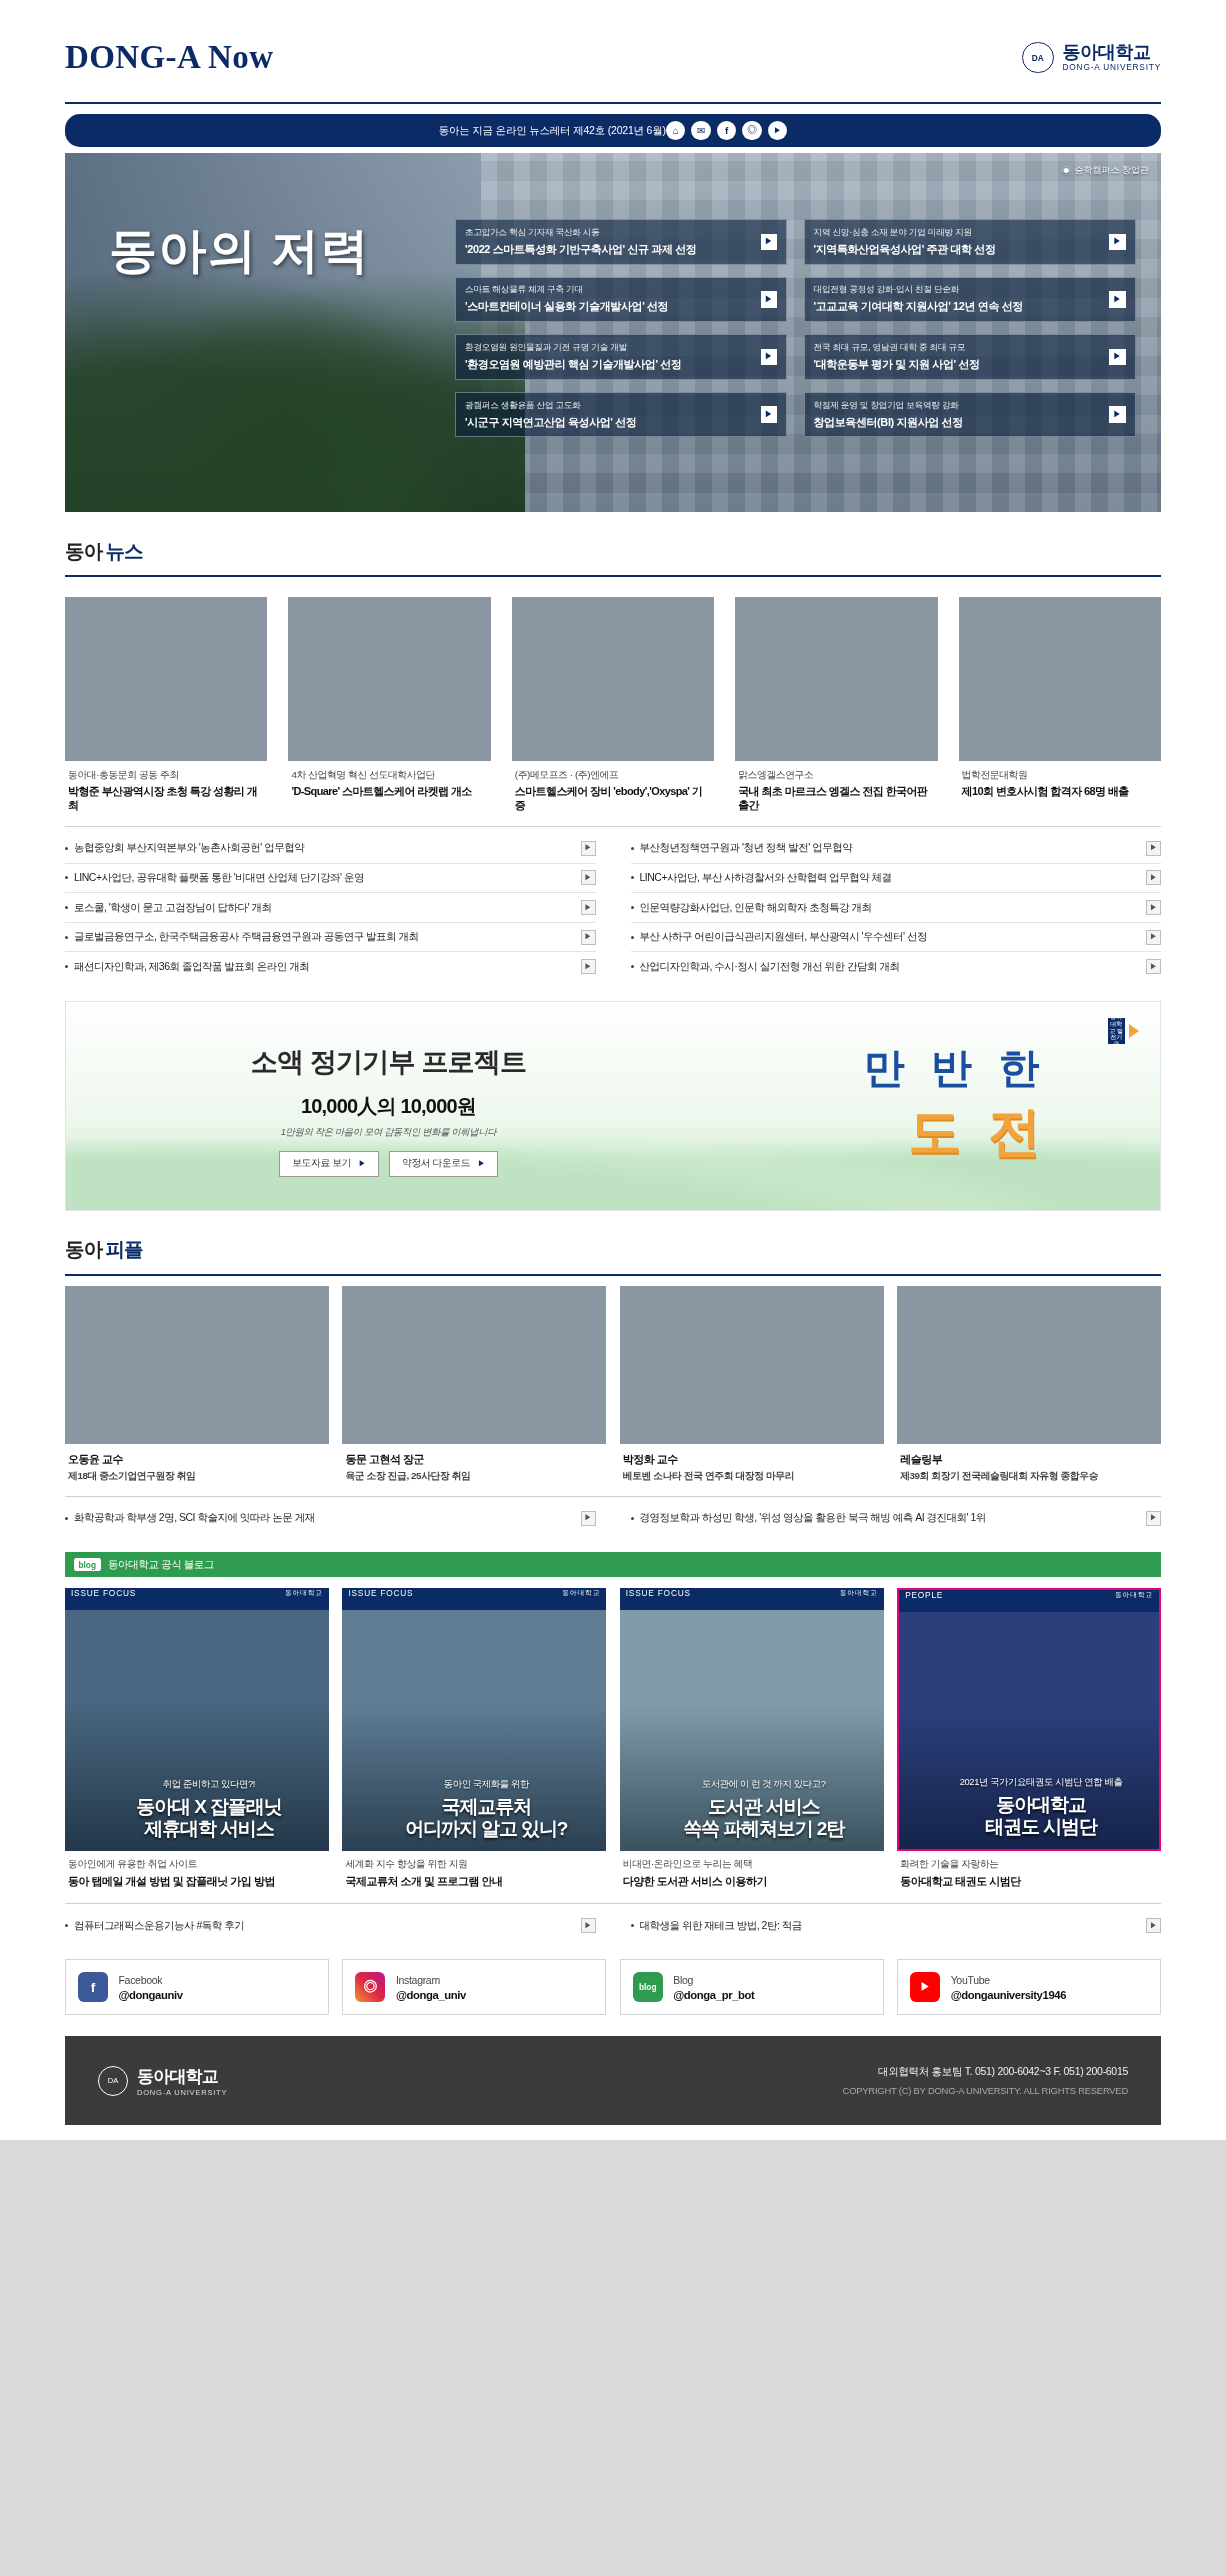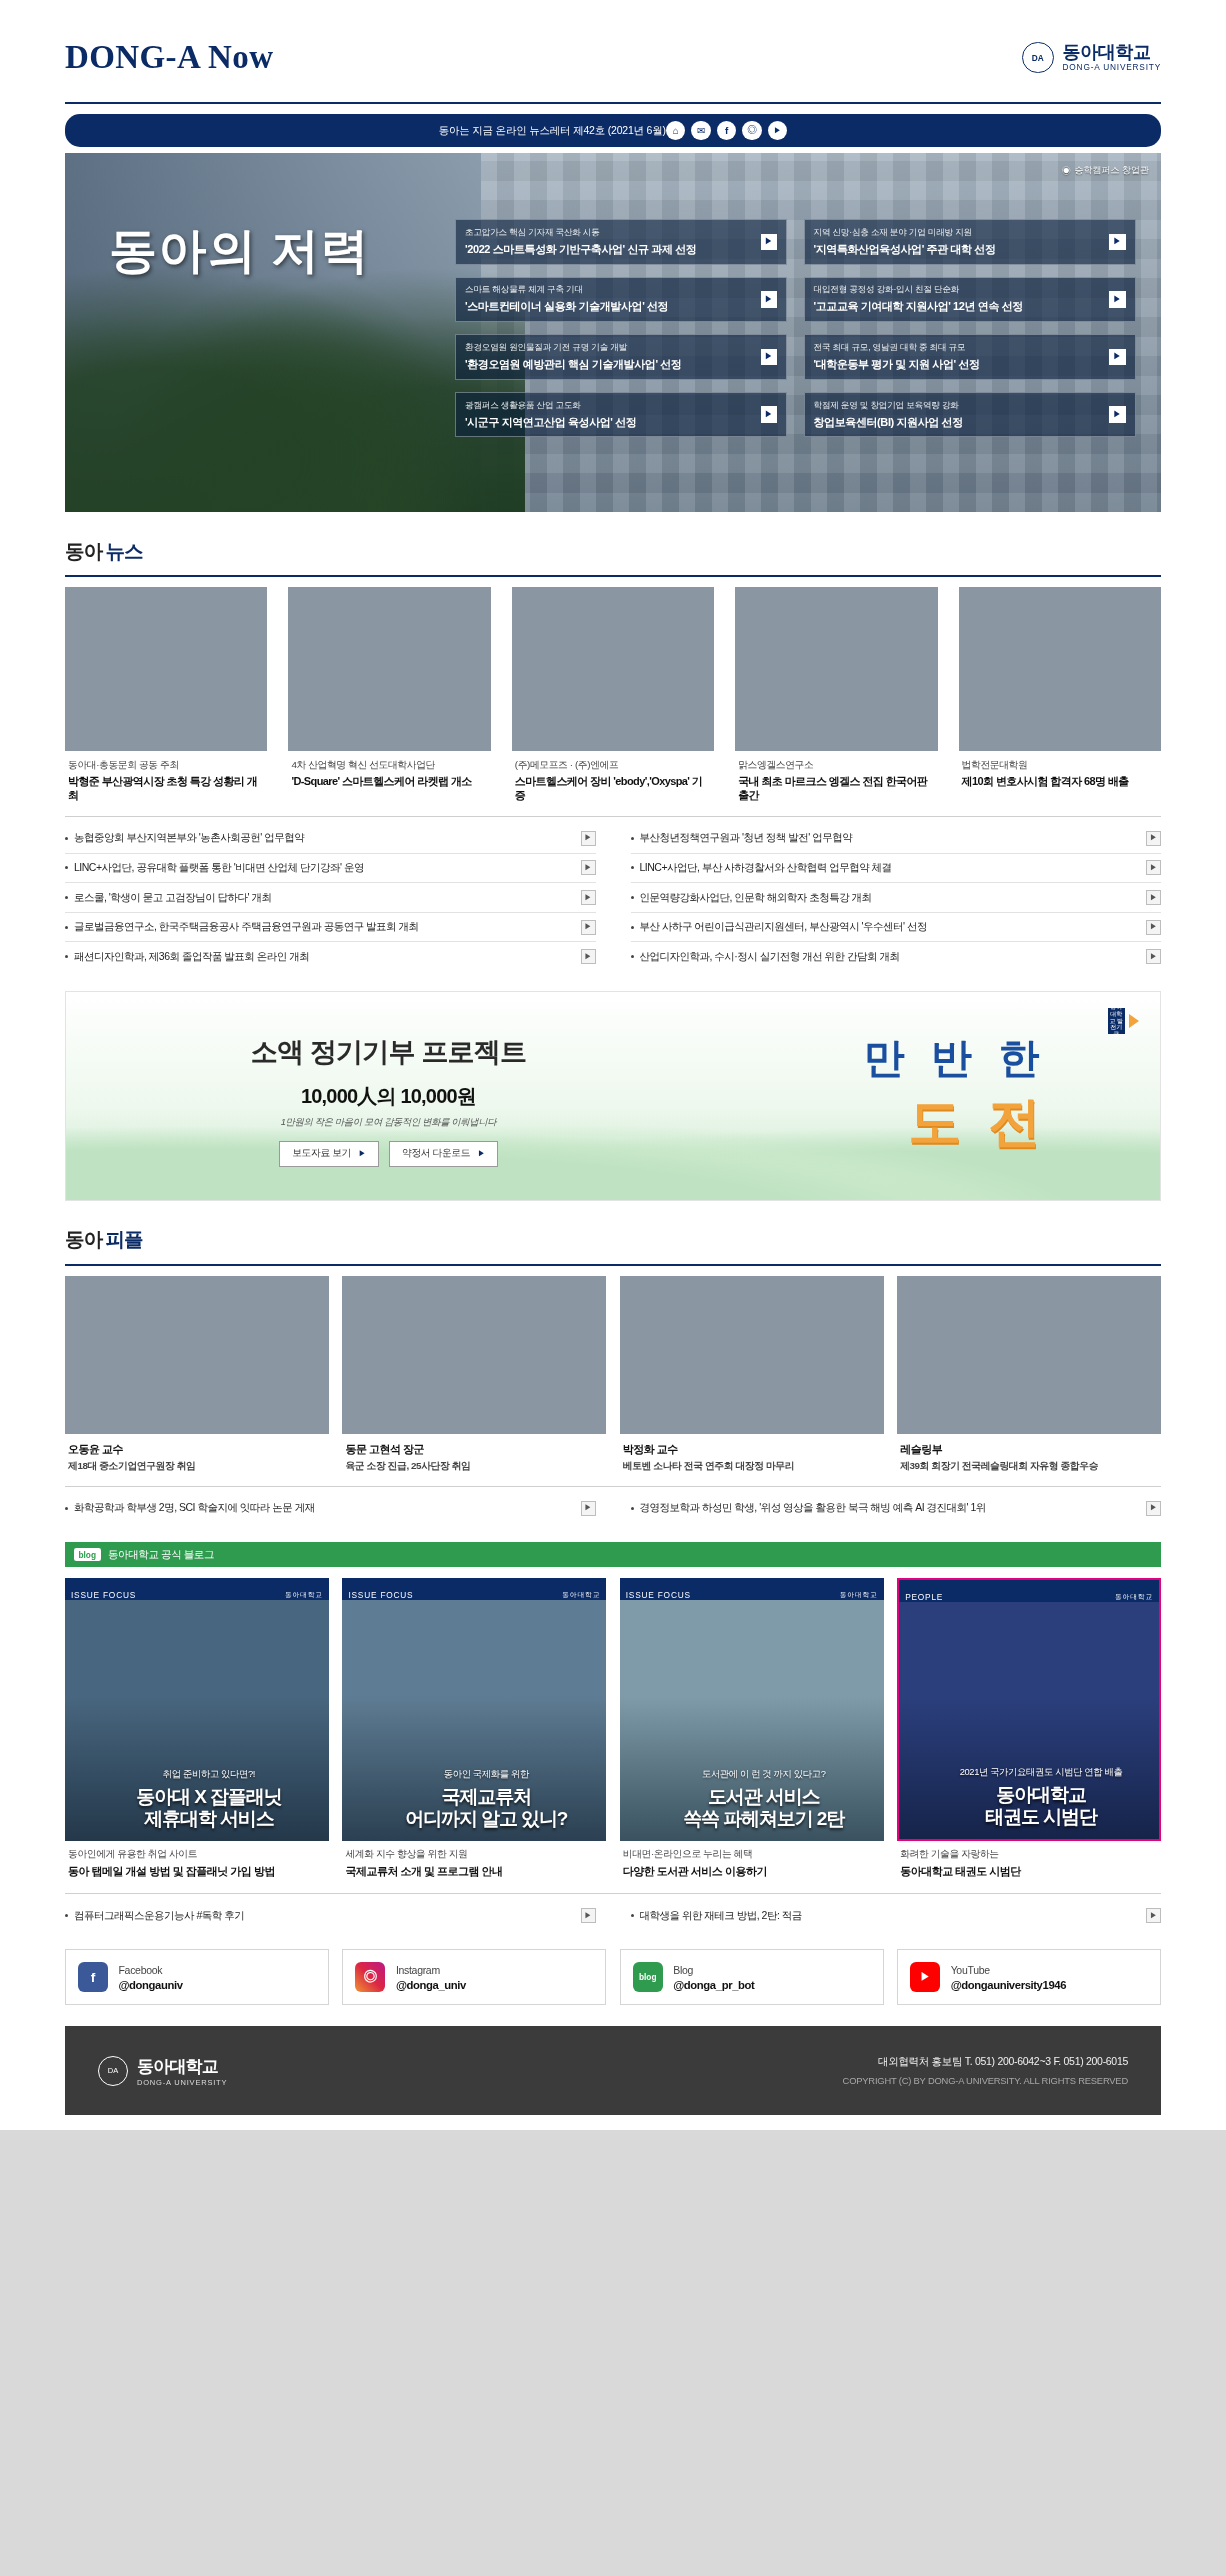--- a/index.html
+++ b/index.html
@@ -121,21 +121,21 @@
   .sect-head {
     display:flex; align-items:baseline; gap:3px;
     font-size:19.5px; font-weight:bold; color:#222; letter-spacing:-0.8px;
     margin: 25.5px 0 10.5px 0;
   }
   .sect-head .accent { color:#0b2b66; }
   .rule { height:2.3px; background:#0b2b66; }
   .rule-thin { height:0.8px; background:#cfcfcf; }
 
   
-  .cards4 { display:grid; grid-template-columns: repeat(4, 1fr); gap:21px; margin-top:10px; }
+  .cards4 { display:grid; grid-template-columns: repeat(4, 1fr); gap:21px; margin-top:20px; }
   .card { background:#fff; }
   .card .thumb { width:100%; height:164px; background:#8b96a3; position:relative; overflow:hidden;}
   .card .cap { padding:7.5px 3px 0 3px; }
   .card .cap .l1 { font-size:9.8px; color:#444; letter-spacing:-0.4px; margin-bottom:3px; }
   .card .cap .l2 { font-size:11px; font-weight:bold; color:#111; letter-spacing:-0.6px; line-height:1.25;}
 
   
   .t-lecture{background:
     radial-gradient(circle at 30% 45%, #2b3f52 0 18%, transparent 40%),
     linear-gradient(180deg,#3c4e62,#1d2a38);}
@@ -213,21 +213,21 @@
   .blogbar {
     margin-top:19.5px; height:25.5px; background:#2e9b4e; color:#fff;
     display:flex; align-items:center; gap:7.5px; padding:0 9px;
   }
   .blog-chip { background:#fff; color:#2e9b4e; font-size:8.3px; font-weight:bold; padding:1.5px 4.5px; border-radius:2.3px;}
   .blogbar-txt { font-size:10.5px; letter-spacing:-0.4px;}
   .blogs { display:grid; grid-template-columns: repeat(4,1fr); gap:13.5px; margin-top:10.5px;}
   .blogcard .thumb { height:263px; position:relative; overflow:hidden; }
   .bl-top {
     position:absolute; top:0; left:0; right:0; height:22.5px; background:#0b2b66;
-    display:flex; align-items:flex-end; justify-content:space-between; padding:0 6px;
+    display:flex; align-items:flex-start; justify-content:space-between; padding:0 6px;
     color:#fff; font-size:8.3px; letter-spacing:0.8px;
   }
   .bl-top .uni { font-size:6.8px; opacity:.95;}
   .bl-body { position:absolute; inset:22.5px 0 0 0; }
   .bl-cap { position:absolute; left:0; right:0; bottom:0; padding:10.5px 9px; color:#fff; text-align:center;margin-left:24px;}
   .bl-cap .s { font-size:9.4px; letter-spacing:-0.4px; margin-bottom:4.5px; text-shadow:0 0.8px 2.3px rgba(0,0,0,.7);}
   .bl-cap .b { font-size:19px; font-weight:bold; letter-spacing:-1.1px; line-height:1.18; text-shadow:0 1.5px 3px rgba(0,0,0,.75);}
   .bl-img1{background:linear-gradient(180deg,#48667f 0 45%, #24384a 100%);}
   .bl-img2{background:linear-gradient(180deg,#5e7c93 0 45%, #2b4052 100%);}
   .bl-img3{background:linear-gradient(180deg,#7f9aa8 0 45%, #3a5260 100%);}

